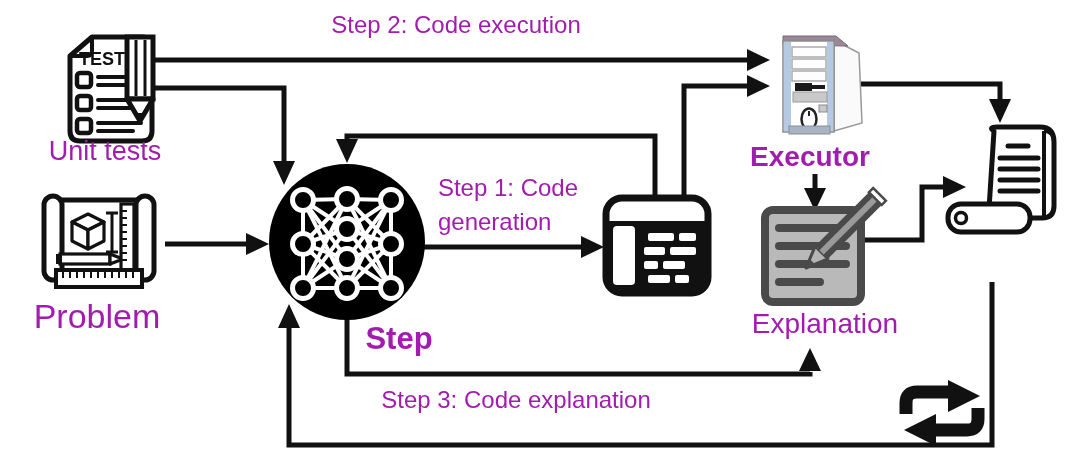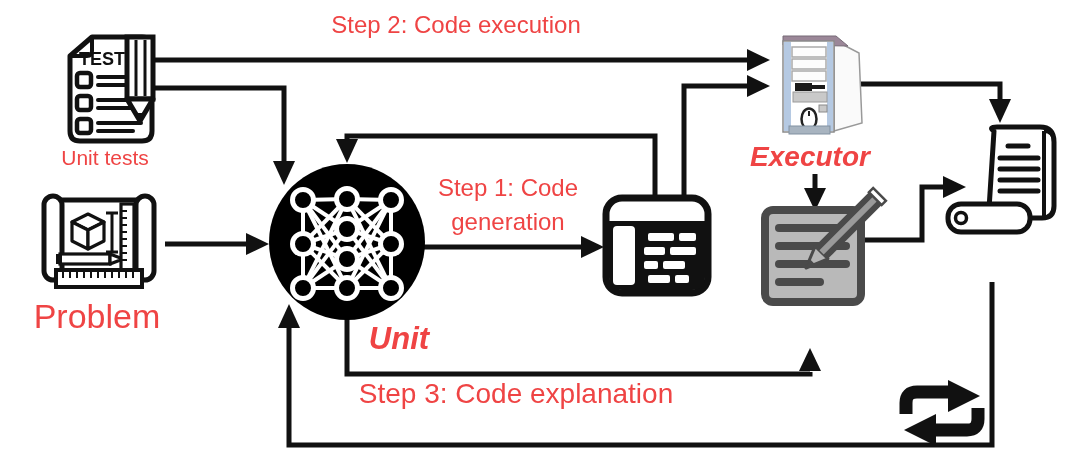--- a/index.html
+++ b/index.html
@@ -6,27 +6,26 @@
   #stage{
     position:relative;
     width:1080px;height:463px;
     background:#ffffff;
     font-family:"Liberation Sans", sans-serif;
     overflow:hidden;
   }
   #diagram-svg{position:absolute;left:0;top:0;}
   .lbl{
     position:absolute;
-    color:#ef4444;
-    text-align:center;
+    color:#a21caf;
     transform:translateX(-50%);
     white-space:pre-line;
     line-height:1.15;
   }
-  .bold{font-weight:700;font-style:italic;}
+  .bold{font-weight:700;}
 </style>
 </head>
 <body>
 
 <div id="stage">
 
 <svg id="diagram-svg" width="1080" height="463" viewBox="0 0 1080 463">
 
   <g stroke="#111" stroke-width="5" fill="none">
 
@@ -256,22 +255,23 @@
   </g>
 
   <g>
     <path d="M906 414 V403 Q906 392 917 392 H950" fill="none" stroke="#111" stroke-width="13"></path>
     <polygon points="948,380 980,396 948,412" fill="#111"></polygon>
     <path d="M978 408 V419 Q978 430 967 430 H934" fill="none" stroke="#111" stroke-width="13"></path>
     <polygon points="936,414 904,430 936,446" fill="#111"></polygon>
   </g>
 </svg>
 
-  <div class="lbl" style="left:105px; top:146px; font-size:21px">Unit tests</div>
+  <div class="lbl" style="left:105px; top:136px; font-size:27px">Unit tests</div>
   <div class="lbl" style="left:97px;  top:297px; font-size:34px">Problem</div>
-  <div class="lbl bold" style="left:399px; top:321px; font-size:31px">Unit</div>
+  <div class="lbl bold" style="left:399px; top:321px; font-size:31px">Step</div>
   <div class="lbl bold" style="left:810px; top:141px; font-size:28px">Executor</div>
+  <div class="lbl" style="left:825px; top:308px; font-size:28px">Explanation</div>
 
   <div class="lbl" style="left:456px; top:11px; font-size:24px">Step 2: Code execution</div>
   <div class="lbl" style="left:508px; top:171px; font-size:24px; line-height:34px">Step 1: Code
 generation</div>
-  <div class="lbl" style="left:516px; top:378px; font-size:28px">Step 3: Code explanation</div>
+  <div class="lbl" style="left:516px; top:386px; font-size:24px">Step 3: Code explanation</div>
 </div>
 
 </body></html>

